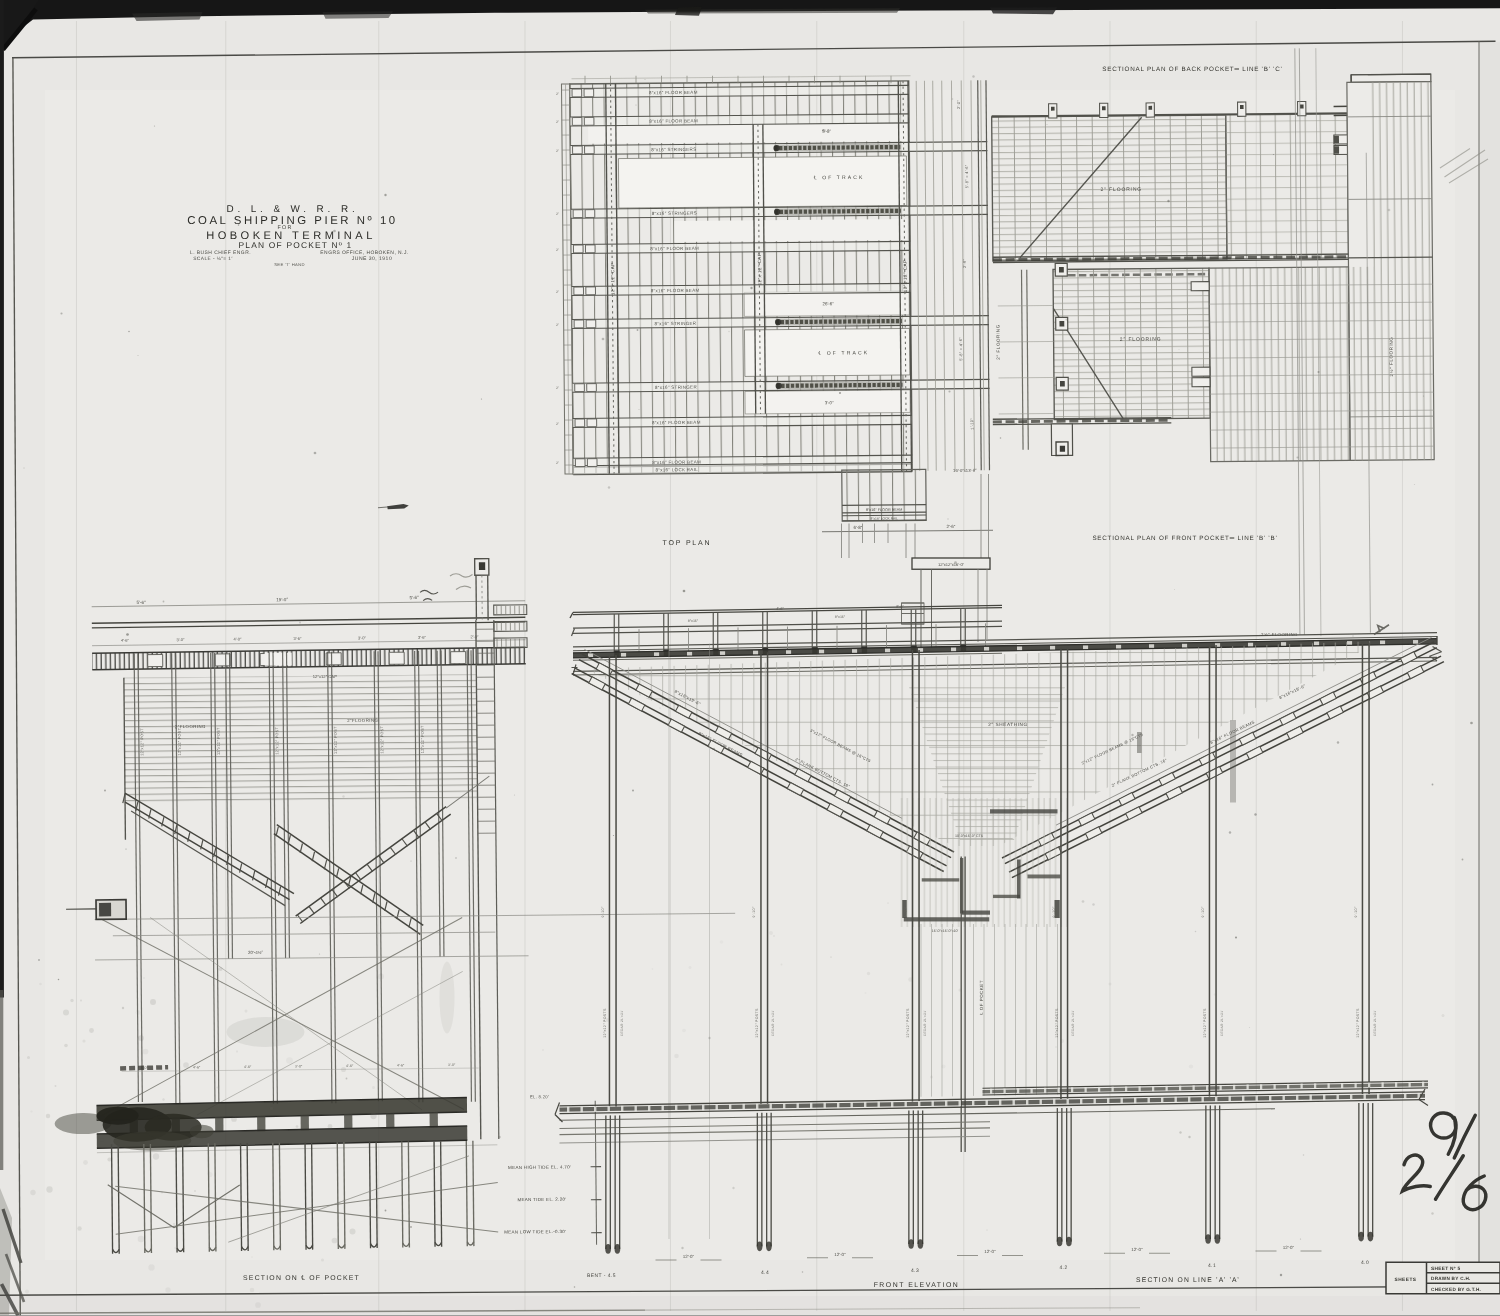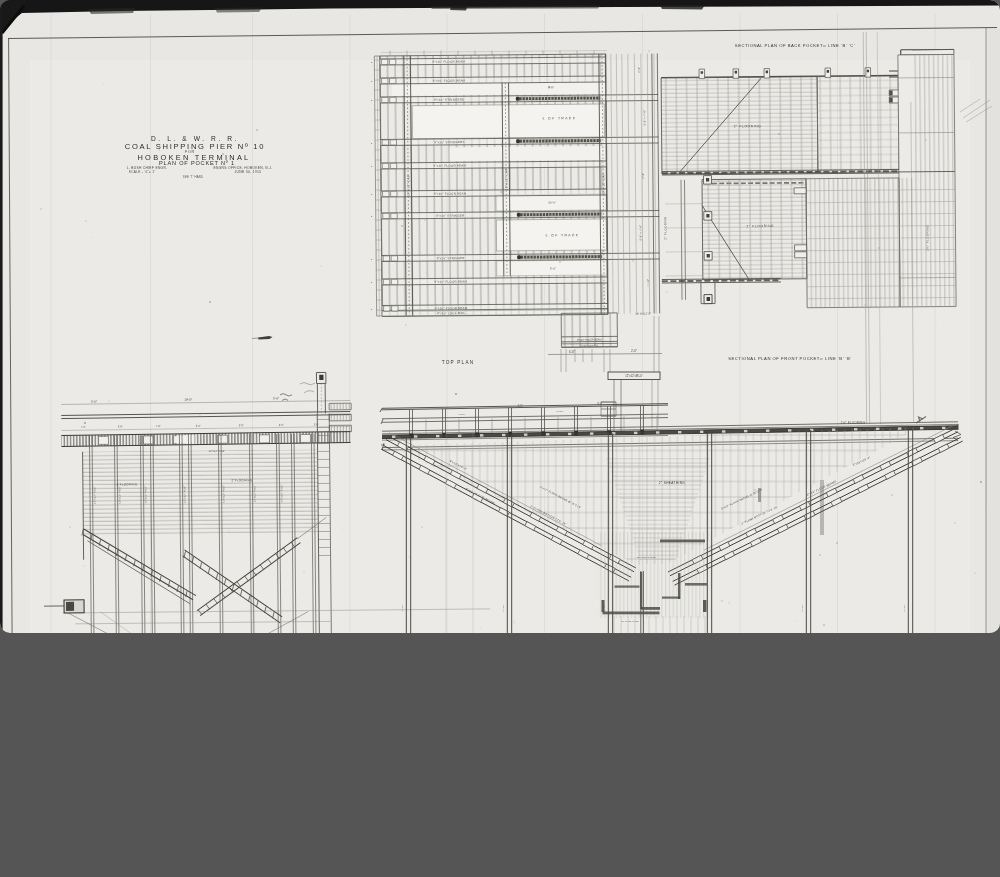--- a/index.html
+++ b/index.html
@@ -1,15 +1,15 @@
 <!DOCTYPE html>
 <html><head><meta charset="utf-8">
 <style>
 html,body{margin:0;padding:0;background:#555;}
-#sheet{width:1000px;height:633px;position:relative;overflow:hidden;border-radius:10px;}
+#sheet{width:1000px;height:877px;position:relative;overflow:hidden;}
 svg{display:block;}
 text{font-family:"Liberation Sans",sans-serif;}
 </style></head><body>
 <div id="sheet">
 <svg width="1000" height="877" viewBox="0 0 1000 877">
 <defs>
 <pattern id="pjoist" width="7.6" height="10" patternUnits="userSpaceOnUse">
   <rect width="7.6" height="10" fill="none"></rect>
           <line x1="1" y1="0" x2="1" y2="10" stroke="#82827a" stroke-width="0.7"></line>
 </pattern>

